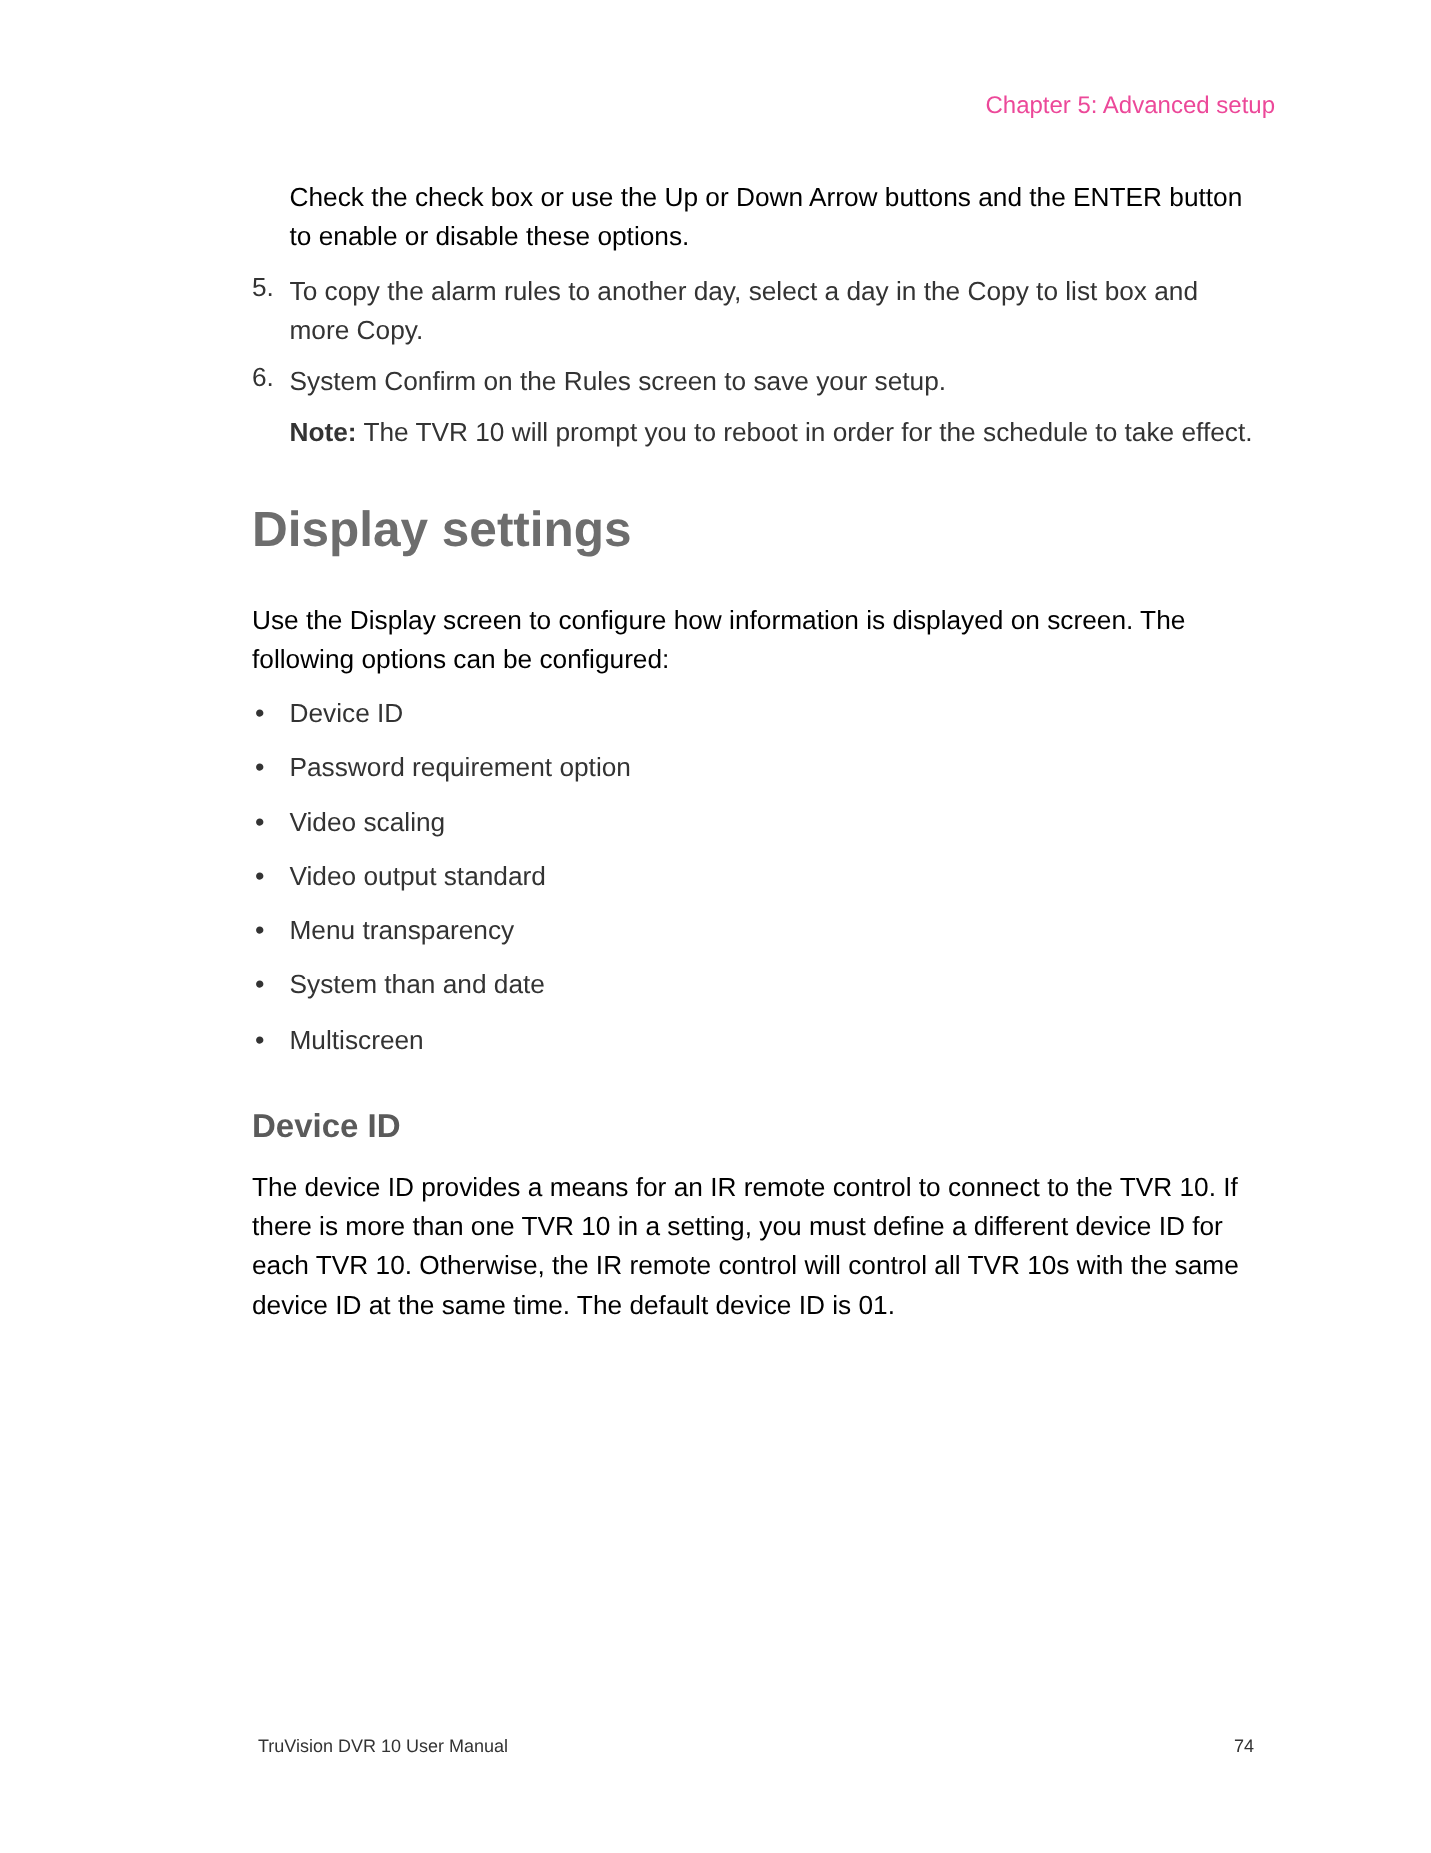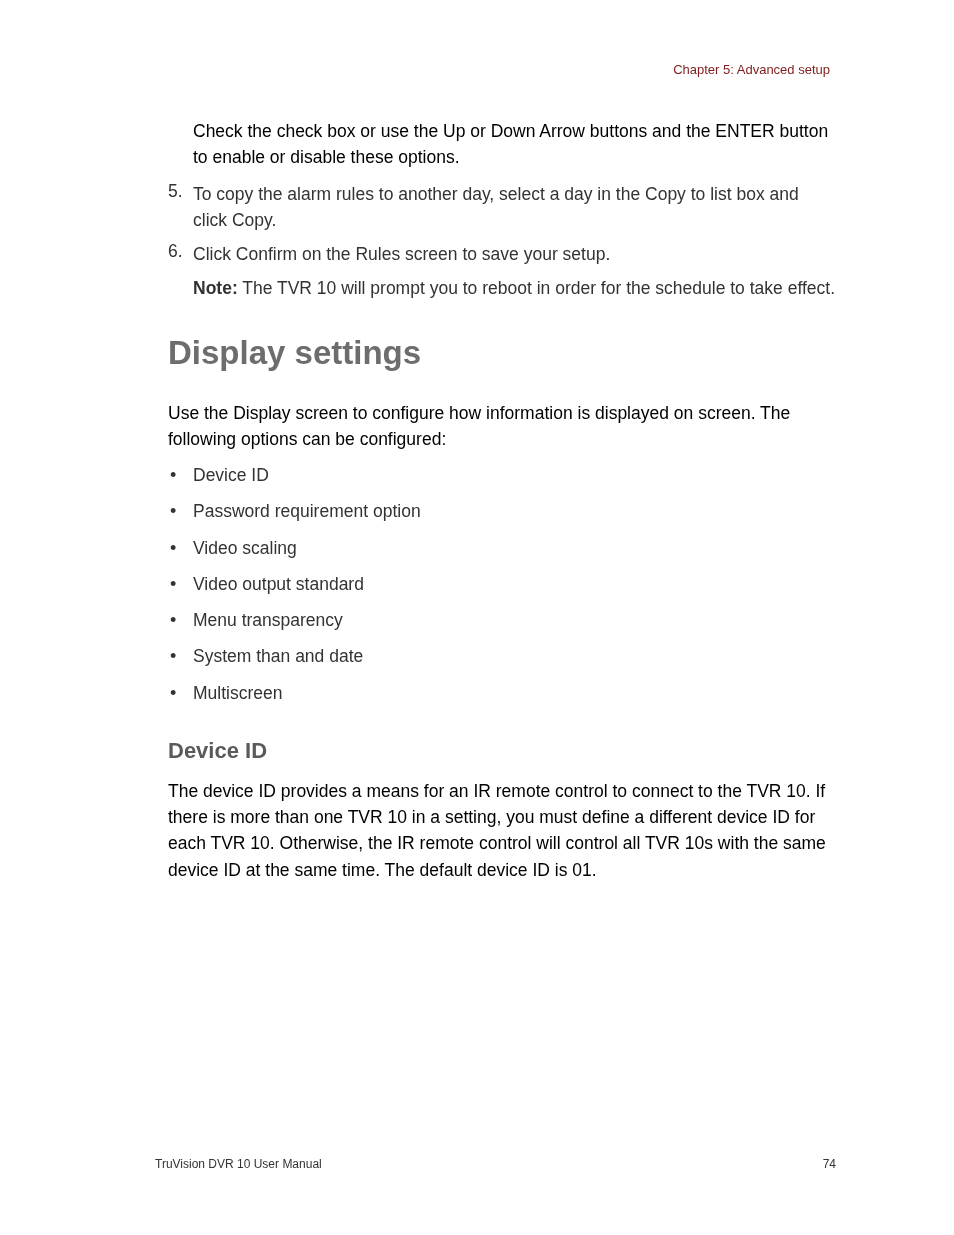--- a/index.html
+++ b/index.html
@@ -11,23 +11,23 @@
       width: 954px;
       height: 1235px;
       background: #ffffff;
       font-family: 'Segoe UI', Tahoma, Geneva, Verdana, sans-serif;
       color: #333333;
       position: relative;
     }
     .page-header {
       position: absolute;
       top: 62px;
-      right: 124px;
-      font-size: 13px;
-      color: #7f1d1d;
+      right: 104px;
+      font-size: 16px;
+      color: #ec4899;
     }
     .content {
       position: absolute;
       top: 118px;
       left: 168px;
       right: 118px;
     }
     .body-text {
       font-size: 17.5px;
       line-height: 1.5;
@@ -87,45 +87,45 @@
     }
     ul.bullet-list li::before {
       content: "•";
       position: absolute;
       left: 2px;
       font-size: 18px;
     }
     .footer {
       position: absolute;
       bottom: 64px;
-      left: 155px;
+      left: 172px;
       right: 118px;
       display: flex;
       justify-content: space-between;
       font-size: 12px;
       color: #333;
     }
   </style>
 </head>
 <body>
 
 <div class="page-header">Chapter 5: Advanced setup</div>
 
 <div class="content">
 
   <p class="body-text indented">Check the check box or use the Up or Down Arrow buttons and the ENTER button to enable or disable these options.</p>
 
   <div class="numbered-item">
     <div class="num">5.</div>
-    <div class="txt">To copy the alarm rules to another day, select a day in the Copy to list box and click Copy.</div>
+    <div class="txt">To copy the alarm rules to another day, select a day in the Copy to list box and more Copy.</div>
   </div>
 
   <div class="numbered-item">
     <div class="num">6.</div>
-    <div class="txt">Click Confirm on the Rules screen to save your setup.</div>
+    <div class="txt">System Confirm on the Rules screen to save your setup.</div>
   </div>
 
   <p class="note-text">
     <span class="note-bold">Note:</span><span> The TVR 10 will prompt you to reboot in order for the schedule to take effect.</span>
   </p>
 
   <h1 class="section-heading">Display settings</h1>
 
   <p class="body-text">Use the Display screen to configure how information is displayed on screen. The following options can be configured:</p>
 

